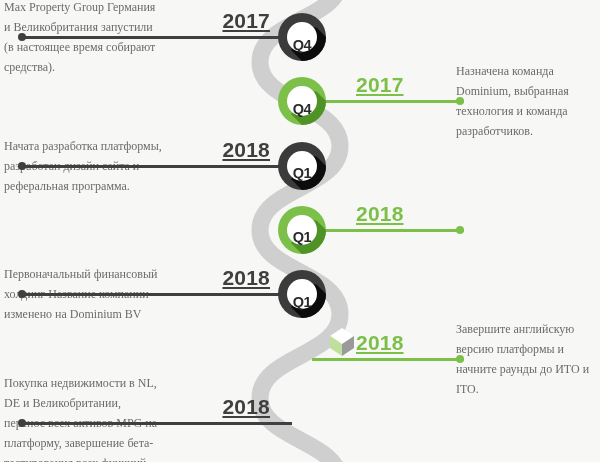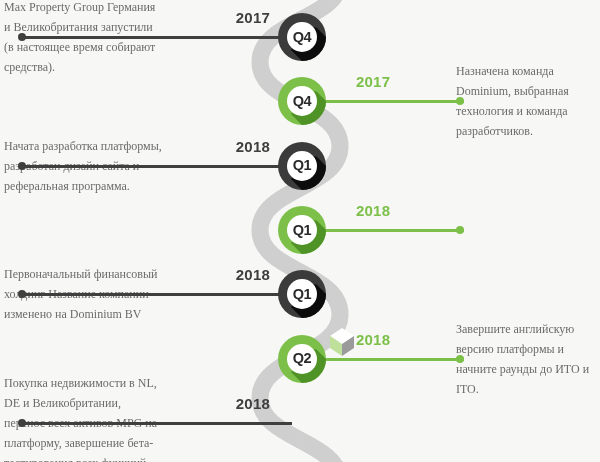--- a/index.html
+++ b/index.html
@@ -32,42 +32,42 @@
     overflow:hidden;
   }
   .node .disc:after{
     content:"";position:absolute;right:-6px;bottom:-6px;
     width:34px;height:34px;border-radius:4px 0 0 0;
     transform:rotate(45deg);
   }
   .node .inner{
     position:absolute;left:9px;top:9px;width:30px;height:30px;
     border-radius:50%;background:#ffffff;
-    display:flex;align-items:center;justify-content:center;
+    display:flex;align-items:flex-end;justify-content:center;
     z-index:3;
   }
   .node .lbl{
     font-size:14.5px;font-weight:bold;color:#2b2b2b;letter-spacing:-.3px;
     line-height:1;
   }
   .node.dark .disc{background:#3b3b3b;}
   .node.dark .disc:after{background:#0c0c0c;}
   .node.green .disc{background:#7cc04a;}
   .node.green .disc:after{background:#4f9326;}
 
   
   .conn{position:absolute;top:50%;height:3px;margin-top:-1px;z-index:4;}
   .conn.left{left:22px;width:270px;background:#3f3f3f;}
   .conn.right{left:312px;width:152px;background:#7cc04a;}
   .dot{position:absolute;top:50%;width:8px;height:8px;margin-top:-4px;border-radius:50%;z-index:6;}
   .dot.left{left:18px;background:#3f3f3f;}
   .dot.right{left:456px;background:#7cc04a;}
 
   
-  .year{position:absolute;font-size:15px;font-weight:bold;letter-spacing:.2px;}
+  .year{position:absolute;font-size:21px;font-weight:bold;letter-spacing:.2px;text-decoration:underline;}
   .year.left{right:330px;top:50%;margin-top:-28px;color:#3f3f3f;}
   .year.right{left:356px;top:50%;margin-top:-28px;color:#7cc04a;}
 
   
   .desc{
     position:absolute;top:50%;
     font-family:"Liberation Serif",serif;
     font-size:12px;line-height:20px;color:#6b6b6b;
   }
   .desc.left{left:4px;width:160px;transform:translateY(-50%);text-align:left;}
@@ -154,26 +154,20 @@
           <div class="inner">
             <span class="lbl">Q1</span>
           </div>
         </div>
         <div class="desc left">Первоначальный финансовый холдинг Название компании изменено на Dominium BV</div>
       </div>
       <div class="row" style="top: 325.5px;">
         <div class="conn right"></div>
         <div class="dot right"></div>
         <div class="year right">2018</div>
-        <div class="node green">
-          <div class="disc"></div>
-          <div class="inner">
-            <span class="lbl">Q2</span>
-          </div>
-        </div>
         <div class="desc right">Завершите английскую версию платформы и начните раунды до ИТО и ITO.</div>
       </div>
       <div class="row" style="top: 389.8px;">
         <div class="conn left"></div>
         <div class="dot left"></div>
         <div class="year left">2018</div>
         <div class="desc left">Покупка недвижимости в NL, DE и Великобритании, перенос всех активов MPG на платформу, завершение бета-тестирования всех функций.</div>
       </div>
     </div>
 </div>

